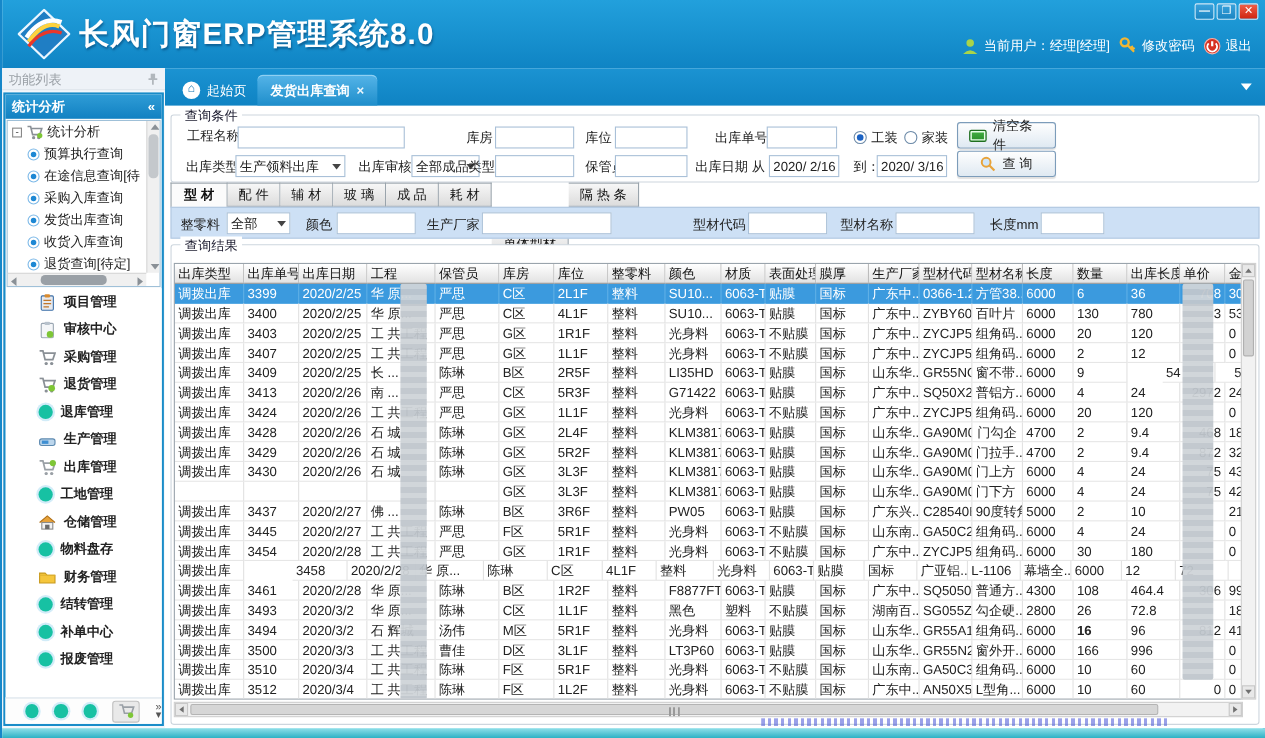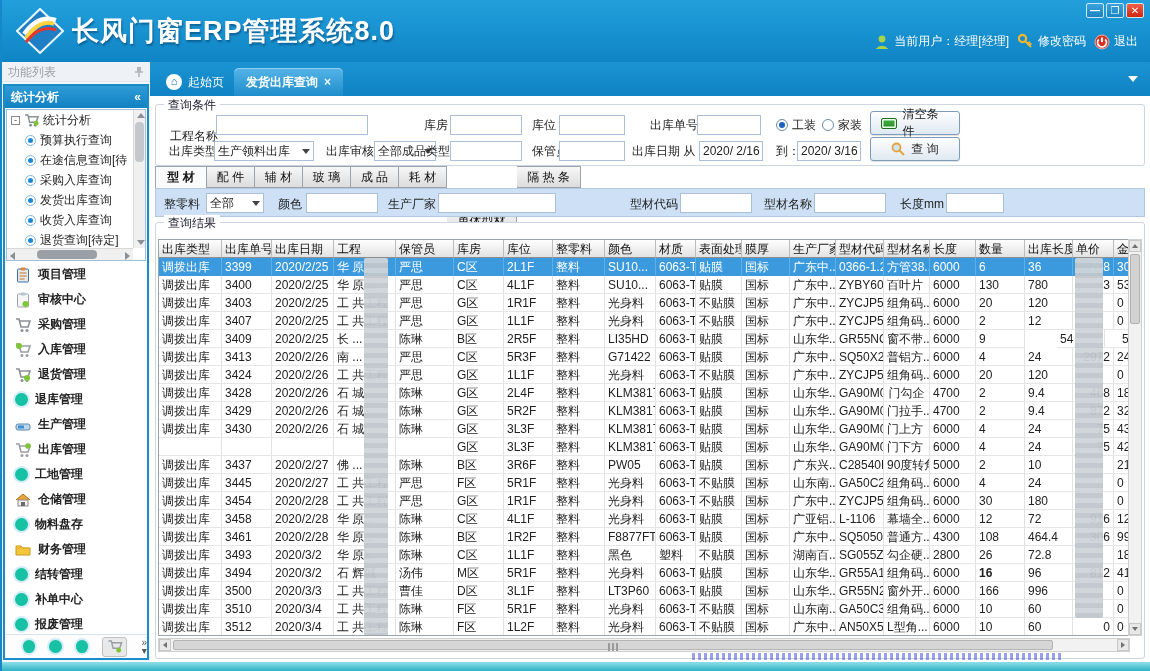--- a/index.html
+++ b/index.html
@@ -47,21 +47,21 @@
     flex:0 0 11px; position:relative; }
   .bluedot::after { content:""; position:absolute; left:2px; top:2px; width:5px; height:5px;
     border-radius:50%; background:#1e88d4; }
   .vscroll-s { position:absolute; right:0; top:0; bottom:12px; width:12px; background:#f0f0f0;
     border-left:1px solid #d8d8d8; }
   .hscroll-s { position:absolute; left:0; right:12px; bottom:0; height:12px; background:#f0f0f0;
     border-top:1px solid #d8d8d8; }
   .thumb-v { position:absolute; left:1px; right:1px; top:12px; height:40px; background:#c4c8cc; border-radius:4px;}
   .thumb-h { position:absolute; top:1px; bottom:1px; left:30px; width:60px; background:#9aa0a6; border-radius:4px;}
   .arr { position:absolute; width:0; height:0; }
-  .menu-list { flex:1; overflow:hidden; background:#fff; }
+  .menu-list { flex:1; overflow:hidden; background:#fff;margin-left:20px; }
   .menu-item { height:25px; display:flex; align-items:center; gap:7px; padding-left:10px;
     font-weight:bold; color:#222; cursor:pointer; white-space:nowrap; }
   .menu-item svg { flex:0 0 16px; }
   .icon-row { height:24px; border-top:1px solid #d8e2ea; display:flex; align-items:center;
     gap:14px; padding-left:18px; background:#fdfdfd; }
   .teal-circle { width:13px; height:13px; border-radius:50%; background:#17c1a3;
     box-shadow:0 0 0 2px #d2ecf8; }
   .cart-btn { width:26px; height:20px; background:#e9e9e9; border:1px solid #c0c0c0;
     border-radius:3px; display:flex; align-items:center; justify-content:center; }
   .more-btn { color:#555; font-size:10px; line-height:8px; text-align:center; }
@@ -282,31 +282,20 @@
                 <path d="M1 1 h3 l2 8 h7 l2-6 H5" fill="none" stroke="#8a9096" stroke-width="1.6"></path>
                 <circle cx="7" cy="12.5" r="1.5" fill="#8a9096"></circle>
                 <circle cx="12" cy="12.5" r="1.5" fill="#8a9096"></circle>
               </svg>
             </span>
             <span>采购管理</span>
           </div>
           <div class="menu-item">
             <span style="display: inline-flex;">
               <svg width="16" height="14" viewBox="0 0 16 14">
-                <path d="M1 1 h3 l2 8 h7 l2-6 H5" fill="none" stroke="#9aa0a6" stroke-width="1.6"></path>
-                <circle cx="7" cy="12.5" r="1.5" fill="#9aa0a6"></circle>
-                <circle cx="12" cy="12.5" r="1.5" fill="#9aa0a6"></circle>
-                <circle cx="4" cy="3" r="3" fill="#7ec636"></circle>
-              </svg>
-            </span>
-            <span>入库管理</span>
-          </div>
-          <div class="menu-item">
-            <span style="display: inline-flex;">
-              <svg width="16" height="14" viewBox="0 0 16 14">
                 <path d="M1 1 h3 l2 8 h7 l2-6 H5" fill="none" stroke="#8a9096" stroke-width="1.6"></path>
                 <circle cx="7" cy="12.5" r="1.5" fill="#8a9096"></circle>
                 <circle cx="12" cy="12.5" r="1.5" fill="#8a9096"></circle>
                 <circle cx="12" cy="10" r="3" fill="#7ec636"></circle>
               </svg>
             </span>
             <span>退货管理</span>
           </div>
           <div class="menu-item">
             <span style="display: inline-flex;">
@@ -410,21 +399,21 @@
       <div class="tab active">
         <span>发货出库查询</span>
         <span class="tab-close">×</span>
       </div>
       <div class="tabstrip-caret"></div>
     </div>
 
     <div class="groupbox query-group">
       <div class="gb-label">查询条件</div>
 
-      <div class="fld-label" style="left:14px; top:21px;">工程名称</div>
+      <div class="fld-label" style="left:14px; top:8px;">工程名称</div>
       <input class="tb" style="left: 60px; top: 10px; width: 152px;">
       <div class="fld-label" style="left:268px; top:10px;">库房</div>
       <input class="tb" style="left: 294px; top: 10px; width: 72px;">
       <div class="fld-label" style="left:376px; top:10px;">库位</div>
       <input class="tb" style="left: 403px; top: 10px; width: 66px;">
       <div class="fld-label" style="left:494px; top:10px;">出库单号</div>
       <input class="tb" style="left: 541px; top: 10px; width: 64px;">
       <div class="radio checked" style="left:620px; top:10px;">
         <span class="rb"></span>
         <span>工装</span>
@@ -834,21 +823,21 @@
                 <div class="tc" style="width: 48px;">ZYCJP5...</div>
                 <div class="tc" style="width: 46px;">组角码...</div>
                 <div class="tc" style="width: 46px;">6000</div>
                 <div class="tc" style="width: 49px;">30</div>
                 <div class="tc" style="width: 48px;">180</div>
                 <div class="tc num-right" style="width: 41px;"></div>
                 <div class="tc" style="width: 40px;">0</div>
               </div>
               <div class="trow">
                 <div class="tc" style="width: 63px;">调拨出库</div>
-                <div class="tc" style="width: 50px;">3458</div>
+                <div class="tc" style="width: 50px; margin-left: 44px;">3458</div>
                 <div class="tc" style="width: 62px;">2020/2/28</div>
                 <div class="tc" style="width: 62px;">华 原...</div>
                 <div class="tc" style="width: 58px;">陈琳</div>
                 <div class="tc" style="width: 50px;">C区</div>
                 <div class="tc" style="width: 49px;">4L1F</div>
                 <div class="tc" style="width: 52px;">整料</div>
                 <div class="tc" style="width: 51px;">光身料</div>
                 <div class="tc" style="width: 40px;">6063-T5</div>
                 <div class="tc" style="width: 46px;">贴膜</div>
                 <div class="tc" style="width: 48px;">国标</div>

